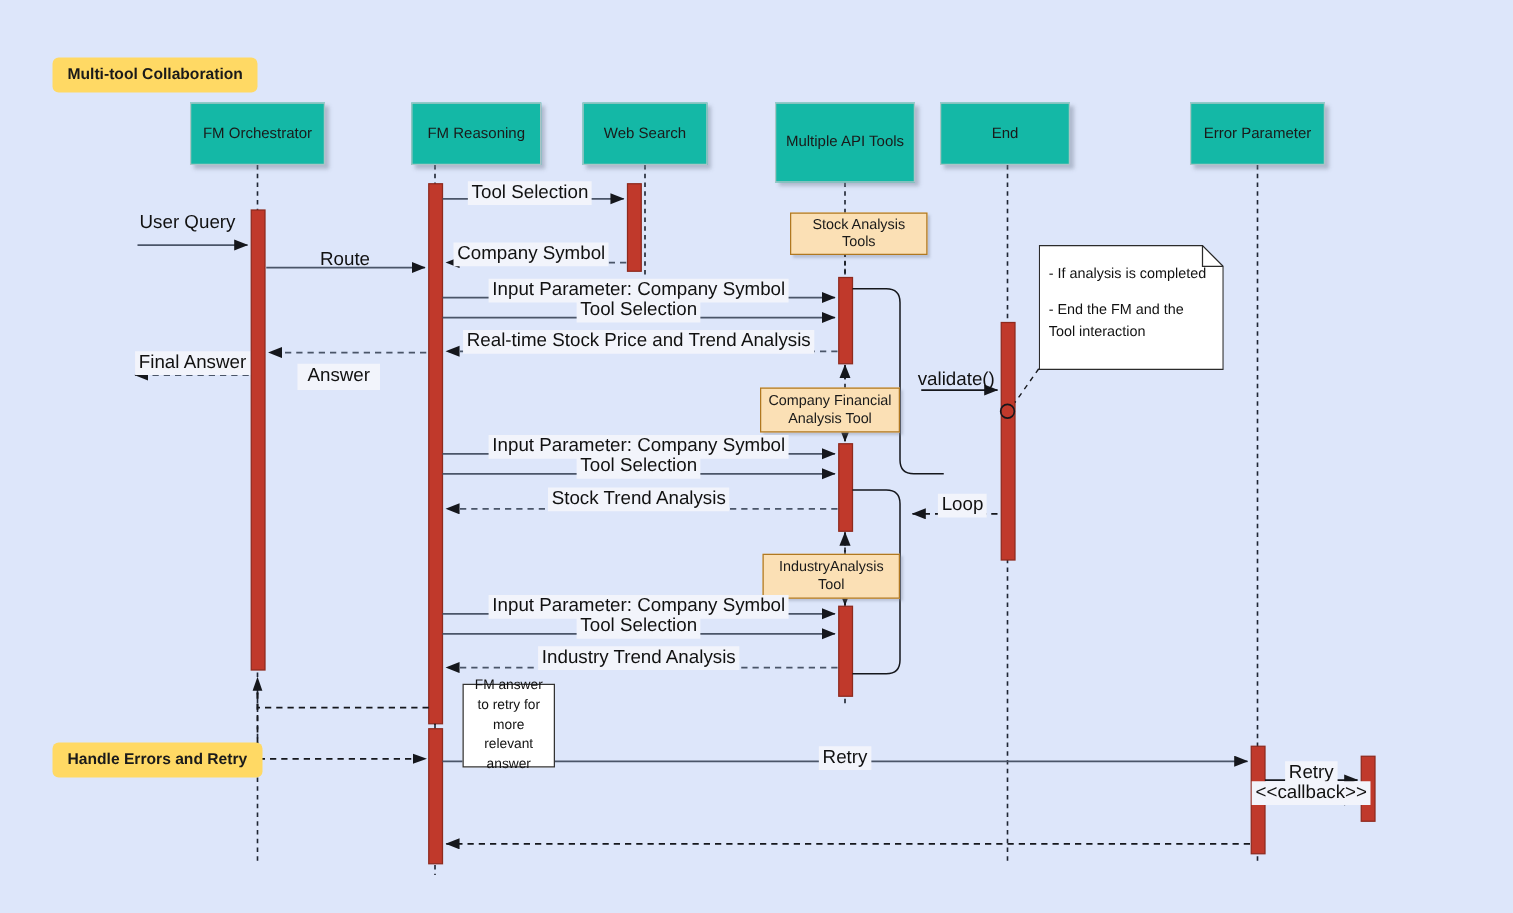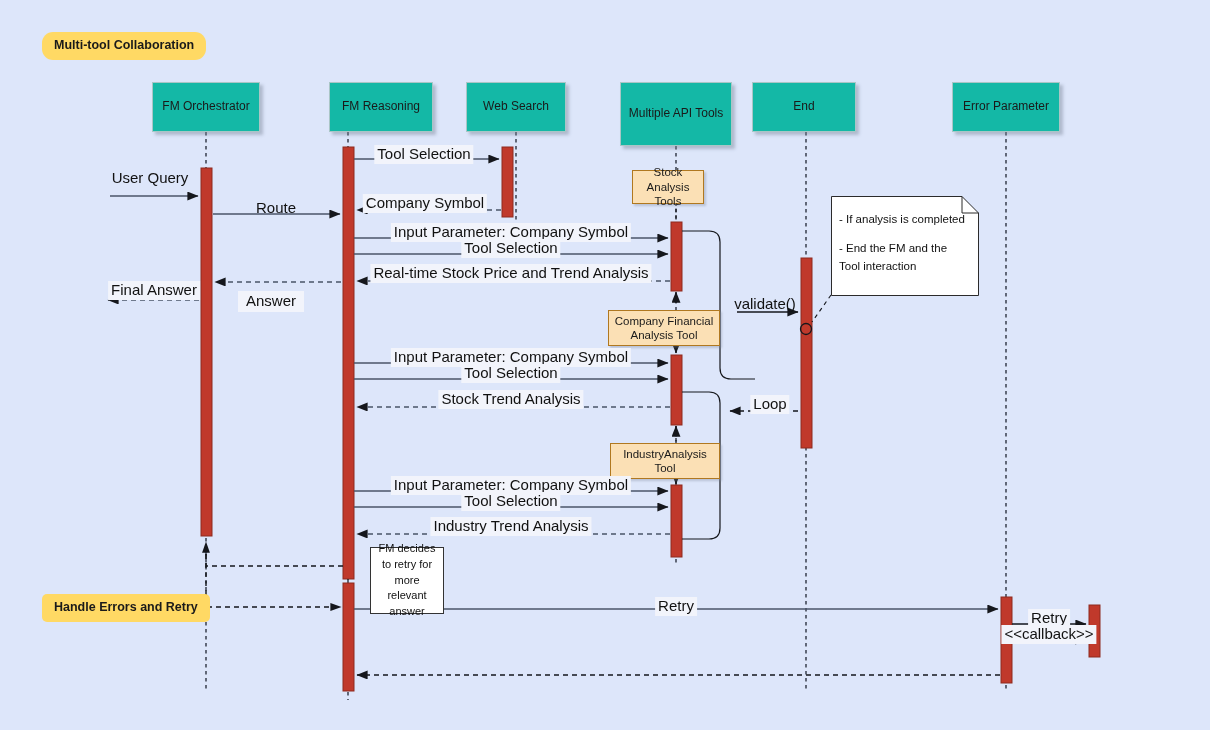--- a/index.html
+++ b/index.html
@@ -215,21 +215,21 @@
       <line x1="676" y1="475" x2="676" y2="482"></line>
     </g>
     <g stroke="#15171c" stroke-width="1.4" fill="none">
       <line x1="676" y1="298" x2="676" y2="292" marker-end="url(#ah)"></line>
       <line x1="676" y1="344" x2="676" y2="353" marker-end="url(#ah)"></line>
       <line x1="676" y1="478" x2="676" y2="484" marker-end="url(#ah)"></line>
       <line x1="676" y1="432" x2="676" y2="426" marker-end="url(#ah)"></line>
     </g>
   </svg>
 
-  <div class="frame-title" style="left:42px; top:32px;border-radius:11px;">Multi-tool Collaboration</div>
+  <div class="frame-title" style="left:42px; top:46px;">Multi-tool Collaboration</div>
   <div class="frame-title" style="left:42px; top:594px;">Handle Errors and Retry</div>
 
   <div class="participant" style="left:152px; top:82px; width:108px; height:50px;">
     <span>FM Orchestrator</span>
   </div>
   <div class="participant" style="left:296px; top:82px; width:104px; height:50px;margin-left:33px;">
     <span>FM Reasoning</span>
   </div>
   <div class="participant" style="left:466px; top:82px; width:100px; height:50px;">
     <span>Web Search</span>
@@ -237,21 +237,21 @@
   <div class="participant" style="left:620px; top:82px; width:112px; height:64px;">
     <span>Multiple API Tools</span>
   </div>
   <div class="participant" style="left:752px; top:82px; width:104px; height:50px;">
     <span>End</span>
   </div>
   <div class="participant" style="left:952px; top:82px; width:108px; height:50px;">
     <span>Error Parameter</span>
   </div>
 
-  <div class="toolbox" style="left:632px; top:170px; width:72px; height:34px;">
+  <div class="toolbox" style="left:632px; top:170px; width:110px; height:34px;">
     <span>Stock Analysis Tools</span>
   </div>
   <div class="toolbox" style="left:610px; top:443px; width:110px; height:36px;">
     <span>IndustryAnalysis Tool</span>
   </div>
   <div class="toolbox" style="left:608px; top:310px; width:112px; height:36px;">
     <span>Company Financial Analysis Tool</span>
   </div>
 
   <div class="folded-note" style="left:831px; top:196px; width:148px; height:100px;">
@@ -259,21 +259,21 @@
       <path d="M0.5,0.5 L131,0.5 L147.5,17 L147.5,99.5 L0.5,99.5 Z" fill="#ffffff" stroke="#2b2b2b" stroke-width="1"></path>
       <path d="M131,0.5 L131,17 L147.5,17" fill="none" stroke="#2b2b2b" stroke-width="1"></path>
     </svg>
     <div class="lines">
       <div class="ln" style="text-align:left;width:100%;">- If analysis is completed</div>
       <div class="ln" style="text-align:left;width:100%;">- End the FM and the Tool interaction</div>
     </div>
   </div>
 
   <div class="plainnote" style="left:370px; top:547px; width:74px; height:67px;">
-    <div>FM decides</div>
+    <div>FM answer</div>
     <div>to retry for</div>
     <div>more relevant</div>
     <div>answer</div>
   </div>
 
   <div class="msg-label noplate" style="left:150px; top:169px;">User Query</div>
 
   <div class="msg-label" style="left:424px; top:145px;">Tool Selection</div>
 
   <div class="msg-label noplate" style="left:276px; top:199px;">Route</div>

